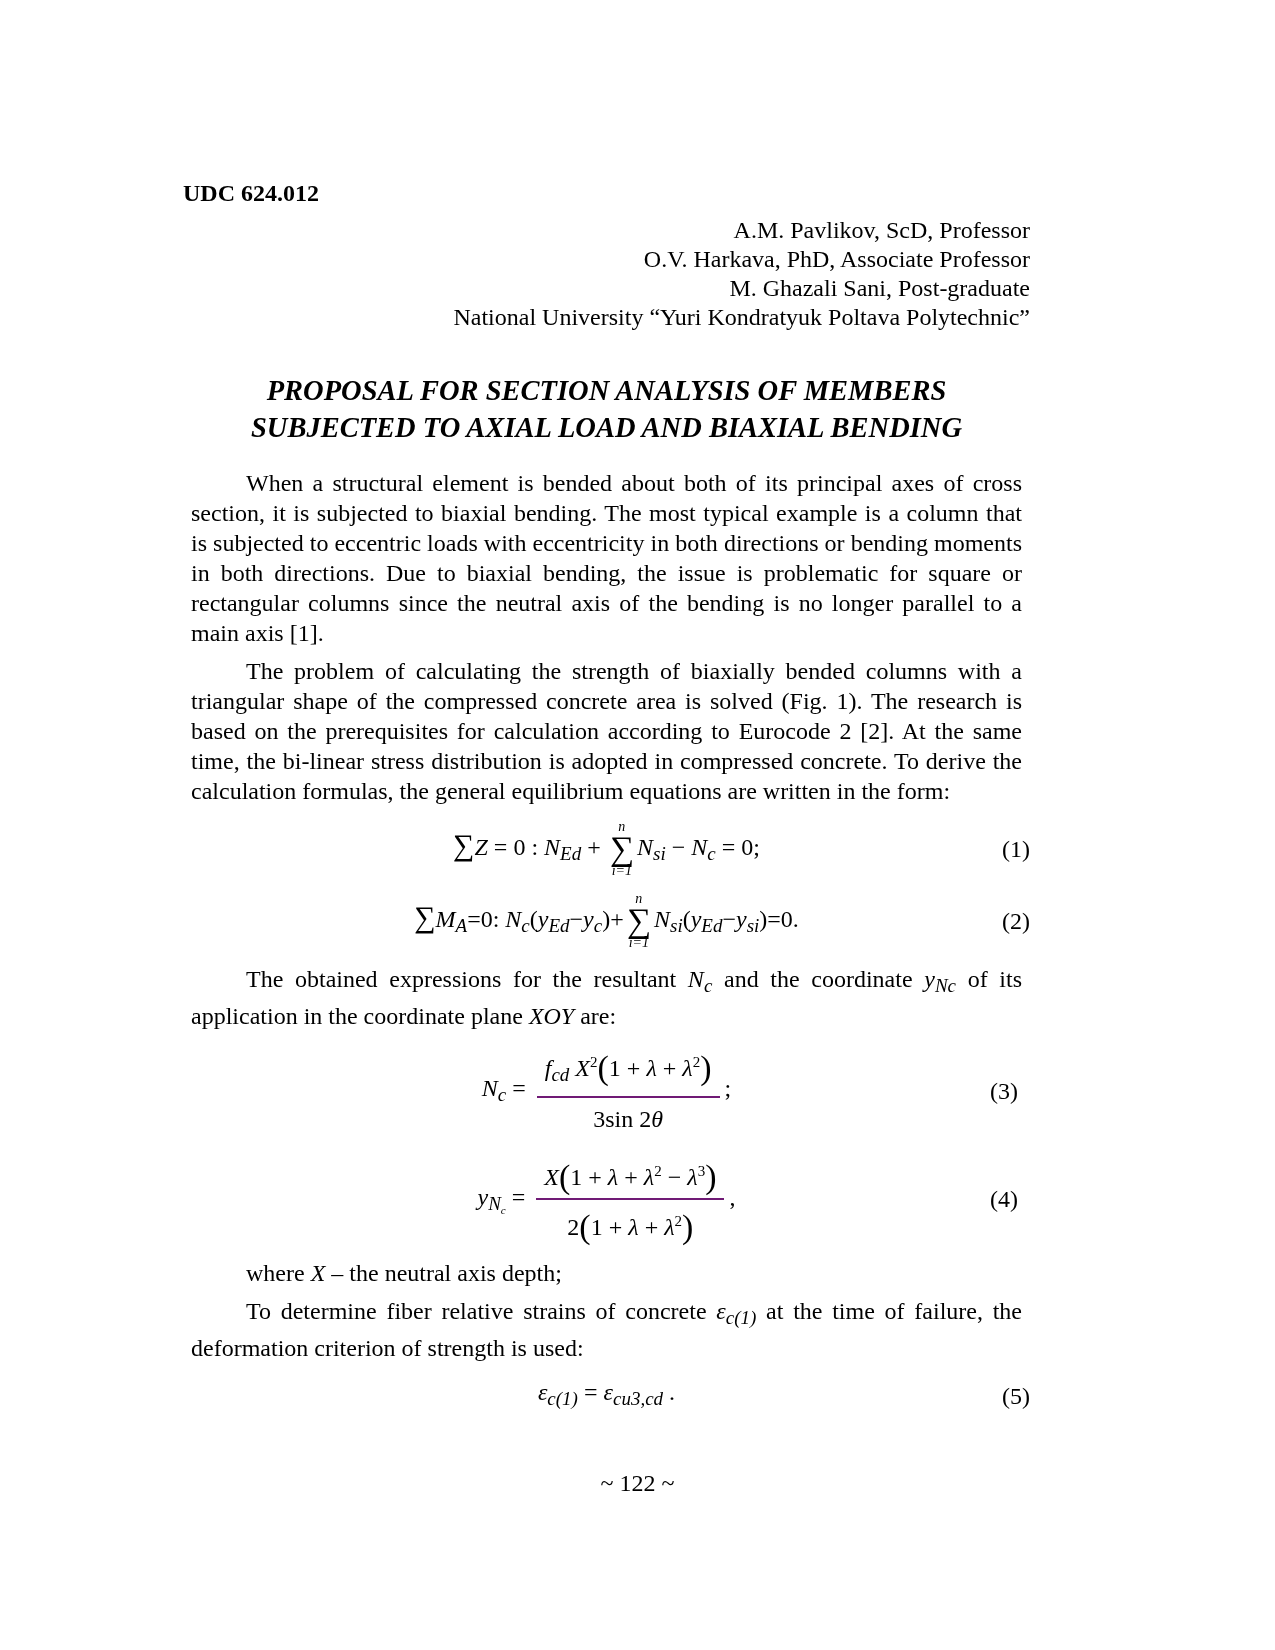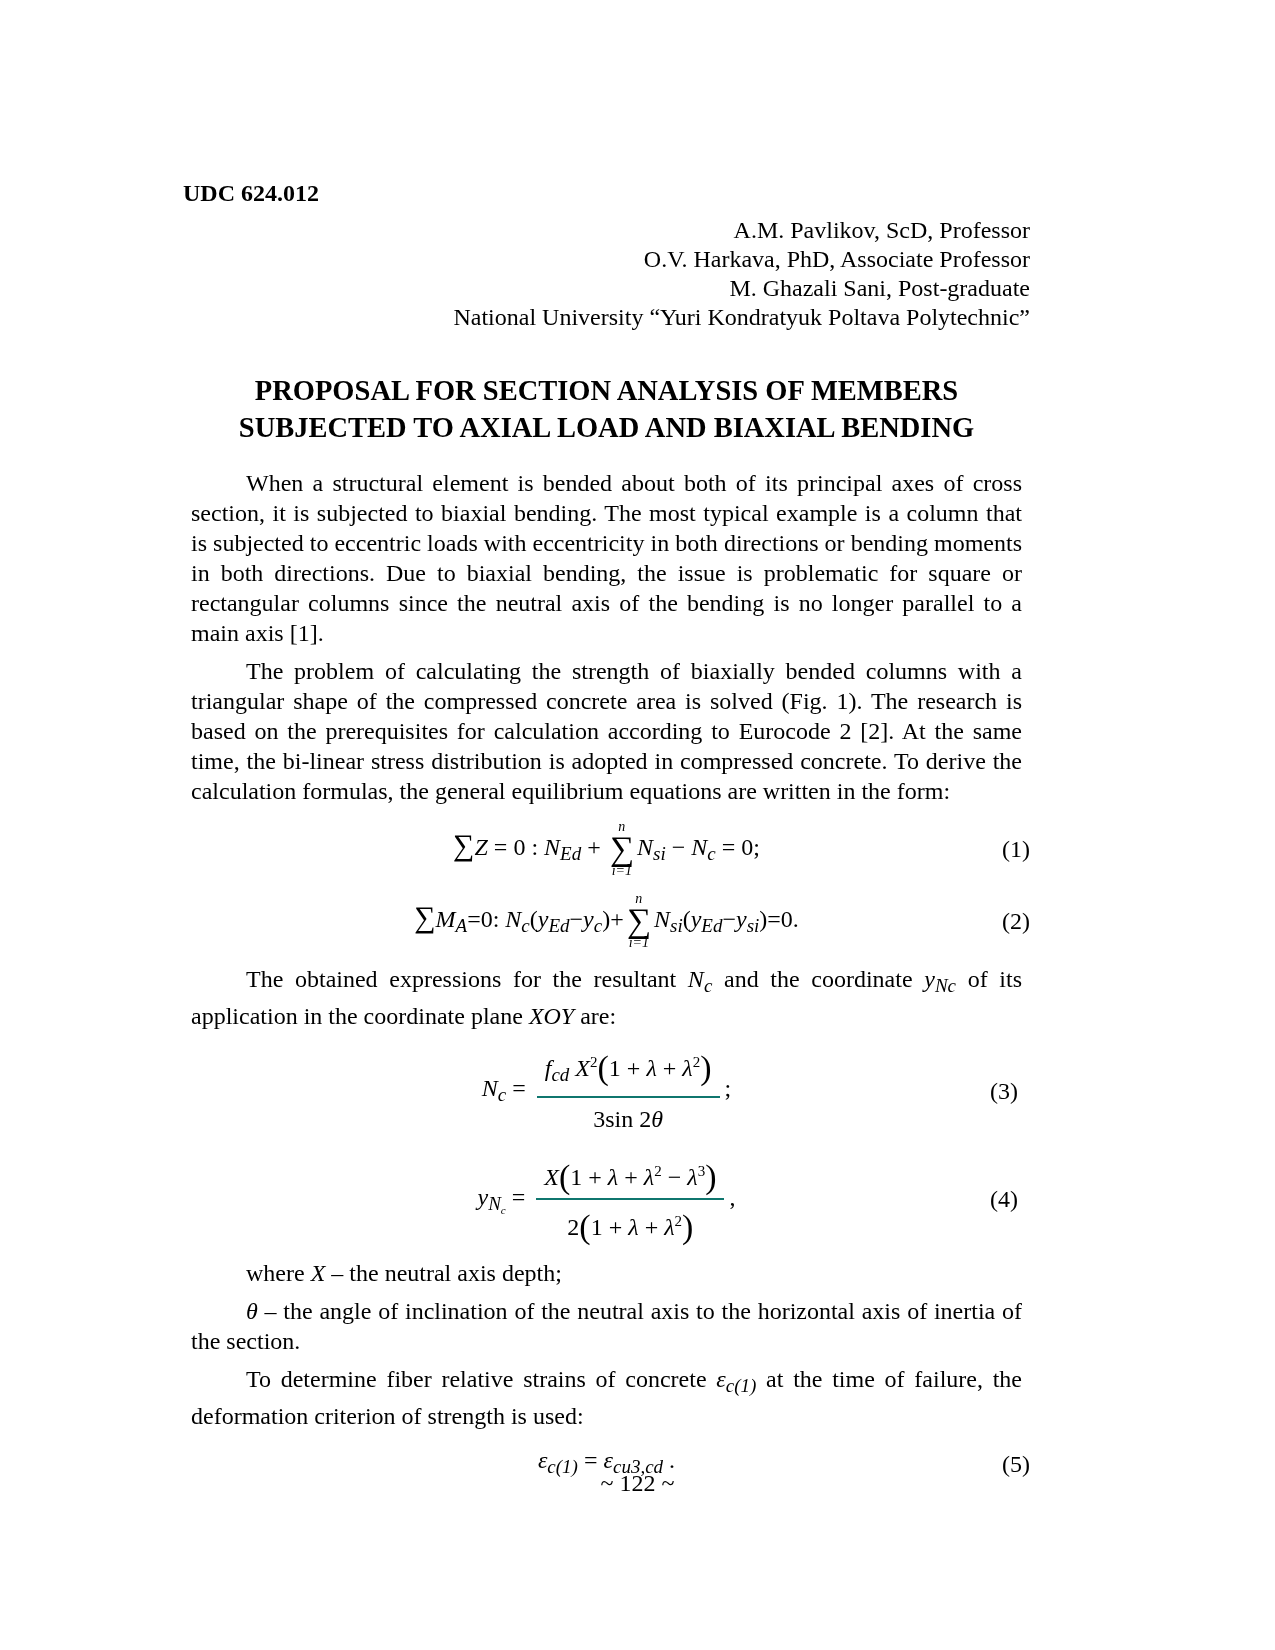--- a/index.html
+++ b/index.html
@@ -13,40 +13,40 @@
     color: #000000;
     font-family: "Liberation Serif", "DejaVu Serif", serif;
     font-size: 24px;
     line-height: 30px;
     padding: 178px 245px 0 183px;
     overflow: hidden;
   }
   .udc { font-weight: bold; margin: 0 0 8px 0; }
   .authors { text-align: right; line-height: 29px; }
   .title { font-size: 28.5px; line-height: 37px; font-weight: bold; text-align: center; margin: 40px 0 22px 0; }
-  .title .tl { display: block; }
+  .title .tl { display: block; font-style: italic; }
   .par { margin: 8px; text-align: justify; text-indent: 55px; }
   .eq-row { position: relative; text-align: center; margin: 14px 0; }
   .eq-row.tall { margin: 10px 12px; }
   .eq { display: inline-block; }
   .eq-num { position: absolute; right: 0; top: 50%; transform: translateY(-50%); }
   
   .m-rm { }
   .m-it { font-style: italic; }
   .m-sub { font-size: 19px; font-style: italic; vertical-align: -5px; }
   .m-sup { font-size: 15px; vertical-align: 9px; }
   .m-subsub { font-size: 11px; font-style: italic; vertical-align: -9px; }
   .m-op { font-size: 30px; }
   .m-paren { font-size: 34px; vertical-align: -3px; font-weight: normal; }
   .bigop { display: inline-flex; flex-direction: column; align-items: center; vertical-align: middle; margin: 0 3px; line-height: 1; }
   .bigop .lim { font-size: 14px; font-style: italic; line-height: 14px; }
   .bigop .sigma { font-size: 34px; line-height: 30px; font-style: normal; }
   .frac { display: inline-flex; flex-direction: column; align-items: center; vertical-align: middle; margin: 0 5px; line-height: 1; }
   .frac .num, .frac .den { padding: 3px 8px; line-height: 36px; white-space: nowrap; }
-  .frac .num { border-bottom: 2px solid #0f766e; }
+  .frac .num { border-bottom: 2px solid #701a75; }
   .footer { position: absolute; left: 0; right: 0; top: 1468px; text-align: center; }
 </style>
 </head>
 <body>
 
 <div class="page">
 
   <div class="udc">UDC 624.012</div>
 
   <div class="authors">
@@ -96,21 +96,20 @@
   <div class="eq-row tall">
     <span class="eq"><span class="m-it">y</span><span class="m-sub">N</span><span class="m-subsub">c</span><span class="m-rm"> = </span><span class="frac">
           <span class="num"><span class="m-it">X</span><span class="m-paren">(</span><span class="m-rm">1 + </span><span class="m-it">λ</span><span class="m-rm"> + </span><span class="m-it">λ</span><span class="m-sup">2</span><span class="m-rm"> − </span><span class="m-it">λ</span><span class="m-sup">3</span><span class="m-paren">)</span></span>
           <span class="den"><span class="m-rm">2</span><span class="m-paren">(</span><span class="m-rm">1 + </span><span class="m-it">λ</span><span class="m-rm"> + </span><span class="m-it">λ</span><span class="m-sup">2</span><span class="m-paren">)</span></span>
         </span><span class="m-rm">,</span></span>
     <span class="eq-num">(4)</span>
   </div>
 
   <p class="par"><span class="m-rm">where </span><span class="m-it">X</span><span class="m-rm"> – the neutral axis depth;</span></p>
 
-  <p class="par"><span class="m-it">θ</span><span class="m-rm"> – the angle of inclination of the neutral axis to the horizontal axis of inertia of the section.</span></p>
 
   <p class="par"><span class="m-rm">To determine fiber relative strains of concrete </span><span class="m-it">ε</span><span class="m-sub">c(1)</span><span class="m-rm"> at the time of failure, the deformation criterion of strength is used:</span></p>
 
   <div class="eq-row">
     <span class="eq"><span class="m-it">ε</span><span class="m-sub">c(1)</span><span class="m-rm"> = </span><span class="m-it">ε</span><span class="m-sub">cu3,cd</span><span class="m-rm"> .</span></span>
     <span class="eq-num">(5)</span>
   </div>
 
   <div class="footer">~ 122 ~</div>
 

